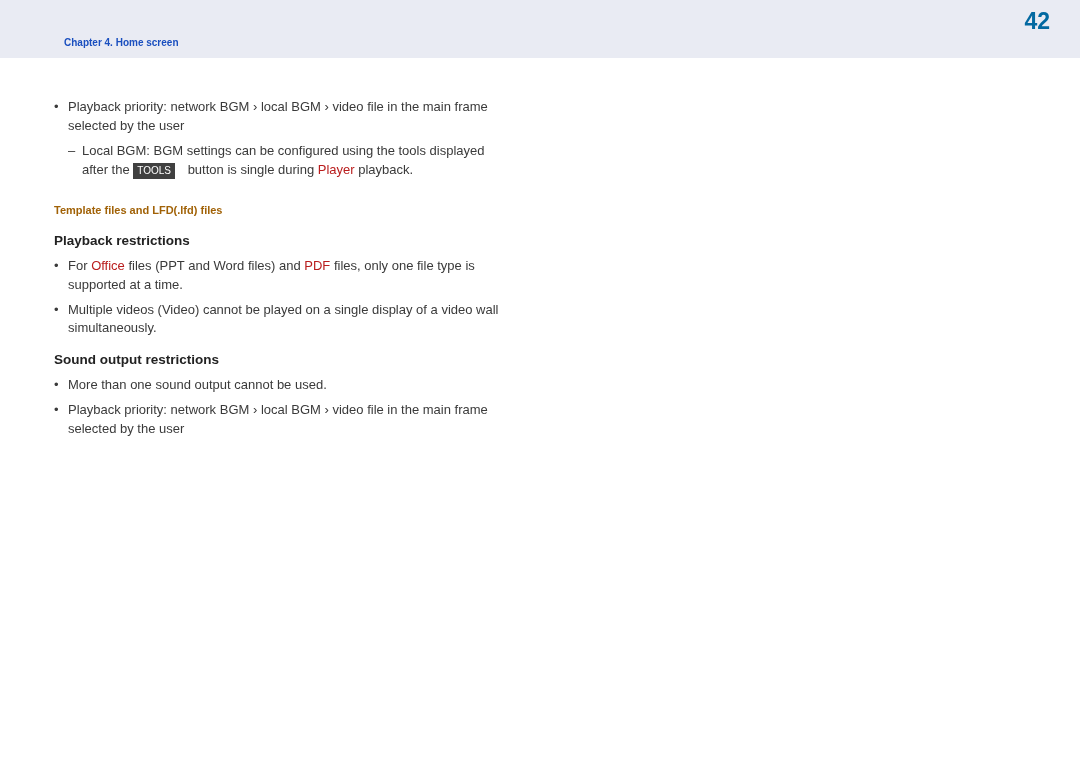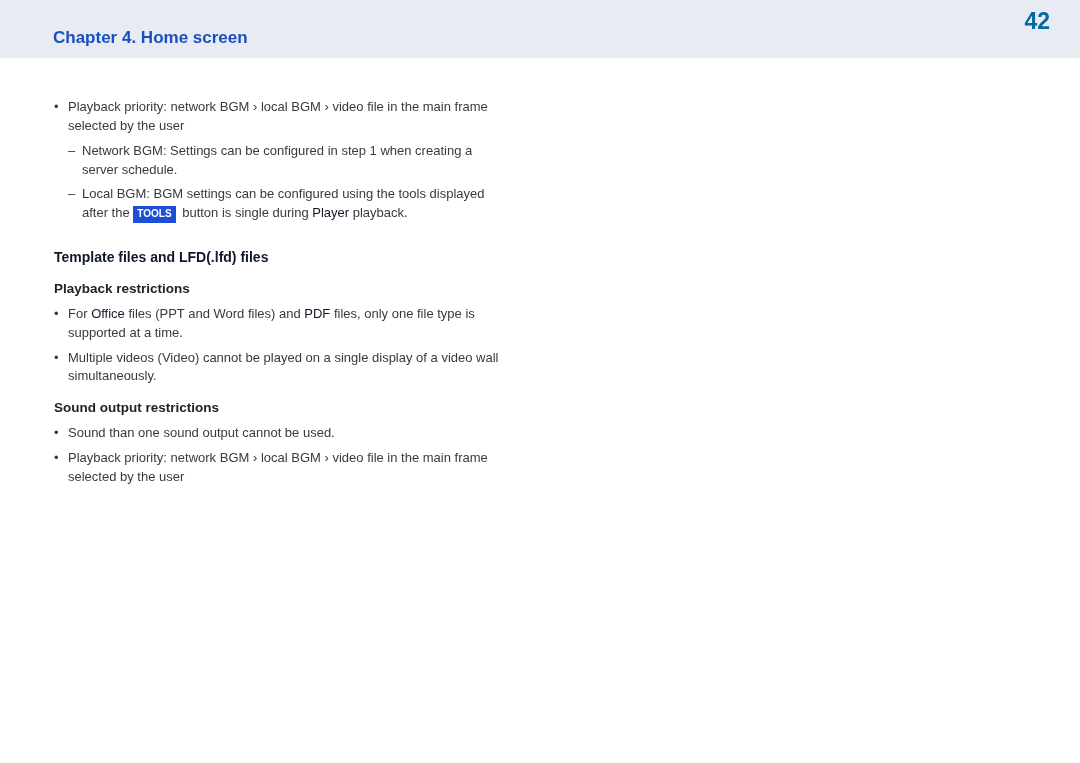--- a/index.html
+++ b/index.html
@@ -5,25 +5,25 @@
   * { box-sizing: border-box; margin: 0; padding: 0; }
   html, body { width: 1080px; height: 763px; font-family: Arial, Helvetica, sans-serif; background: #fff; color: #3a3a3a; }
   .header {
     width: 100%;
     height: 58px;
     background: #e9ebf3;
     position: relative;
   }
   .chapter {
     position: absolute;
-    left: 53px;
+    left: 64px;
     bottom: 10px;
     color: #1a4fbf;
     font-weight: 700;
-    font-size: 17px;
+    font-size: 10px;
   }
   .page-num {
     position: absolute;
     right: 30px;
     top: 8px;
     color: #0369a1;
     font-weight: 700;
     font-size: 23px;
   }
   .content {
@@ -45,33 +45,33 @@
   ul.dashes > li { position: relative; margin-bottom: 6px; }
   ul.dashes > li::before {
     content: "–";
     position: absolute;
     left: -14px;
     top: 0;
     color: #3a3a3a;
   }
   .tools-badge {
     display: inline-block;
-    background: #1d4ed8;
+    background: #404040;
     color: #fff;
     font-size: 10px;
-    font-weight: 700;
+    font-weight: 400;
     padding: 1px 4px;
-    margin-right: 3px;
+    margin-right: 9px;
     vertical-align: baseline;
   }
-  .hl { color: #0f172a; text-align: right; }
+  .hl { color: #b91c1c; text-align: right; }
   .section-title {
-    color: #0f172a;
+    color: #a16207;
     font-weight: 700;
-    font-size: 14px;
+    font-size: 11px;
     margin-top: 24px;
     margin-bottom: 10px;
   }
   .subheading {
     font-weight: 700;
     font-size: 13.5px;
     color: #222;
     margin-top: 12px;
     margin-bottom: 6px;
   }
@@ -84,40 +84,39 @@
   <div class="chapter">Chapter 4. Home screen</div>
   <div class="page-num">42</div>
 </div>
 
 <div class="content">
 
   <ul class="bullets">
     <li>
       <span>Playback priority: network BGM </span><span class="arrow">›</span><span> local BGM </span><span class="arrow">›</span><span> video file in the main frame selected by the user</span>
       <ul class="dashes">
-        <li>Network BGM: Settings can be configured in step 1 when creating a server schedule.</li>
         <li>
           <span>Local BGM: BGM settings can be configured using the tools displayed after the </span><span class="tools-badge">TOOLS</span><span> button is single during </span><span class="hl">Player</span><span> playback.</span>
         </li>
       </ul>
     </li>
   </ul>
 
   <div class="section-title">Template files and LFD(.lfd) files</div>
 
 
   <div class="subheading">Playback restrictions</div>
   <ul class="bullets">
     <li>
       <span>For </span><span class="hl">Office</span><span> files (PPT and Word files) and </span><span class="hl">PDF</span><span> files, only one file type is supported at a time.</span>
     </li>
     <li>Multiple videos (Video) cannot be played on a single display of a video wall simultaneously.</li>
   </ul>
 
   <div class="subheading">Sound output restrictions</div>
   <ul class="bullets">
-    <li>Sound than one sound output cannot be used.</li>
+    <li>More than one sound output cannot be used.</li>
     <li>
       <span>Playback priority: network BGM </span><span class="arrow">›</span><span> local BGM </span><span class="arrow">›</span><span> video file in the main frame selected by the user</span>
     </li>
   </ul>
 
 </div>
 
 </body></html>

